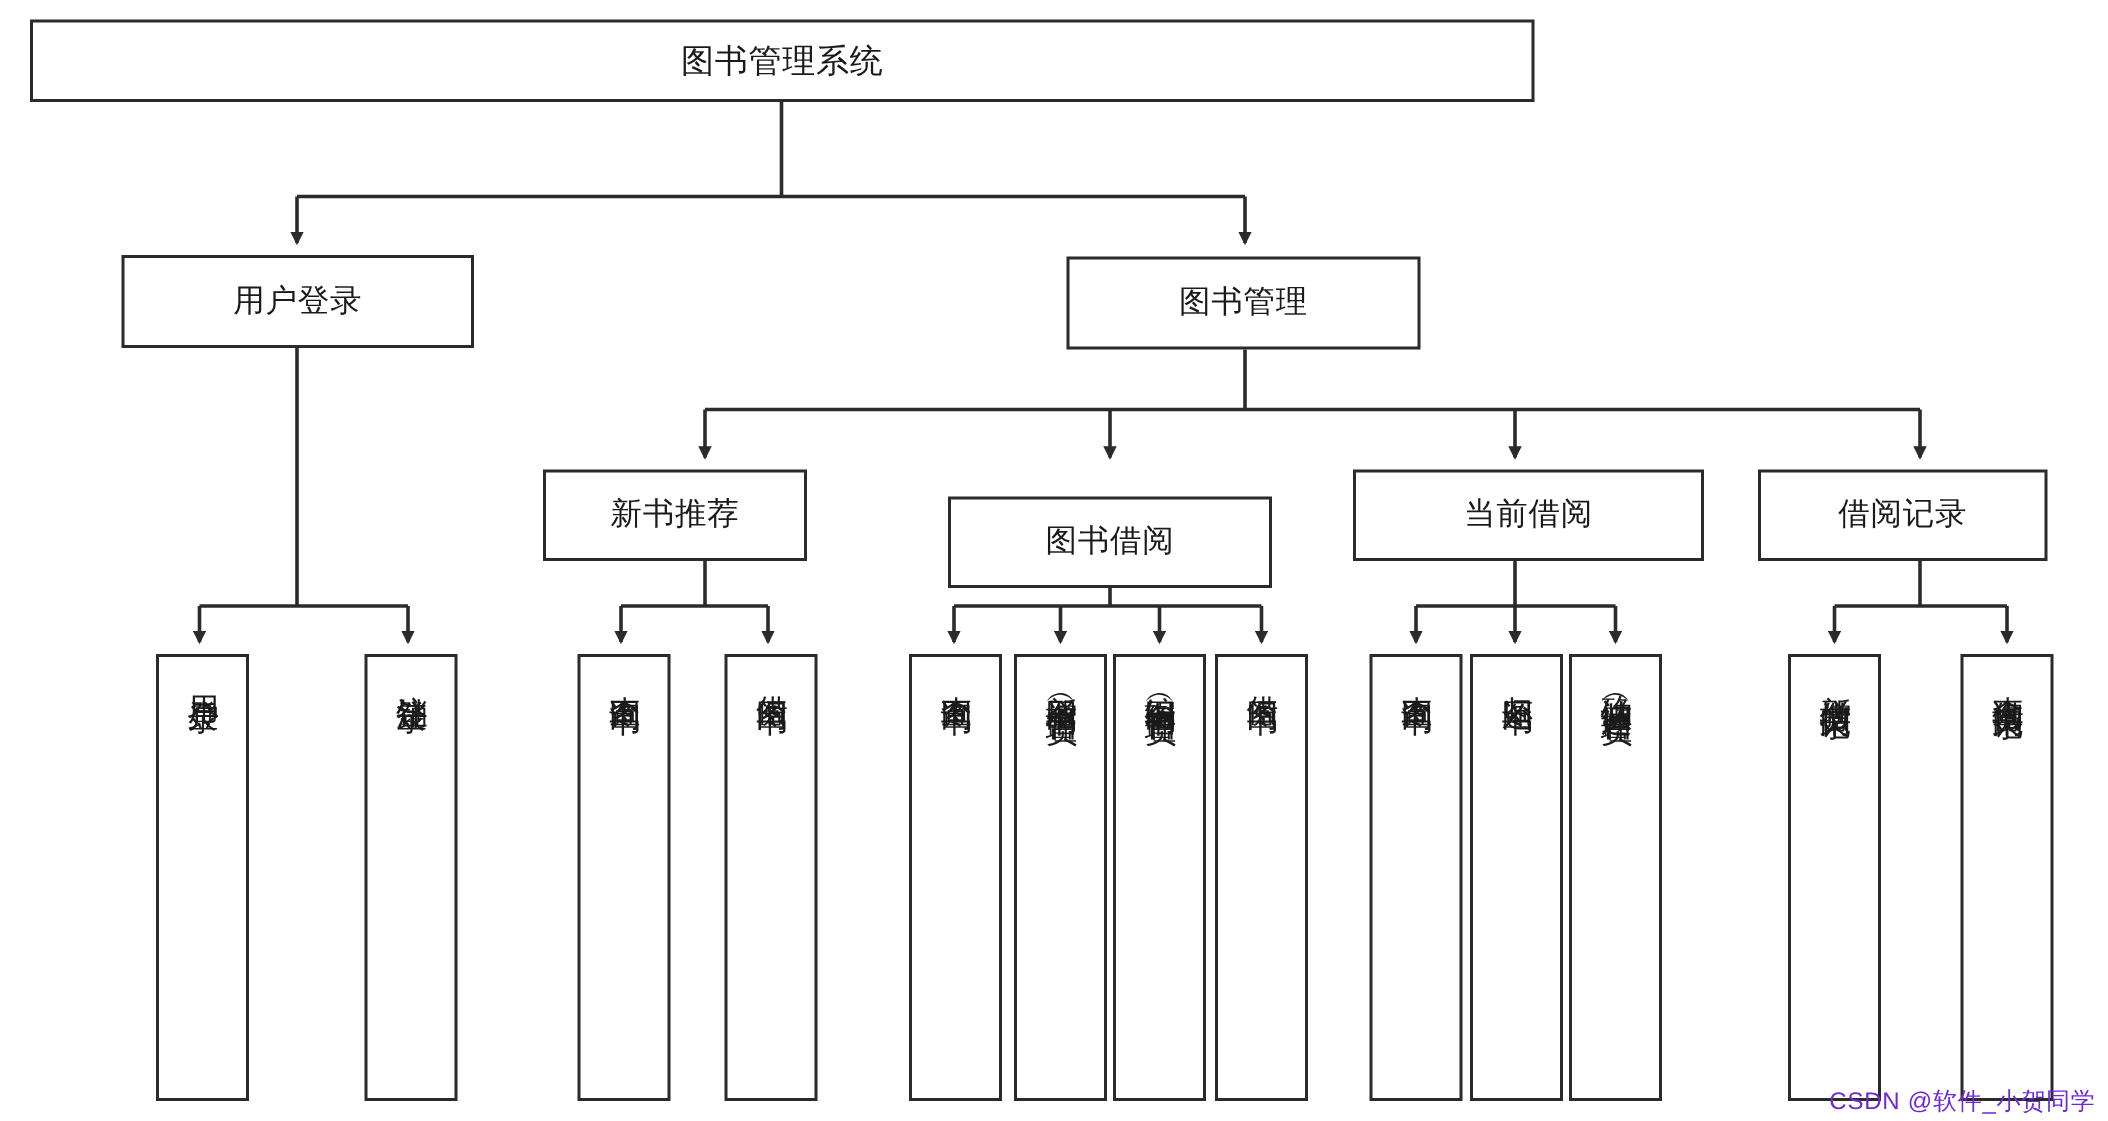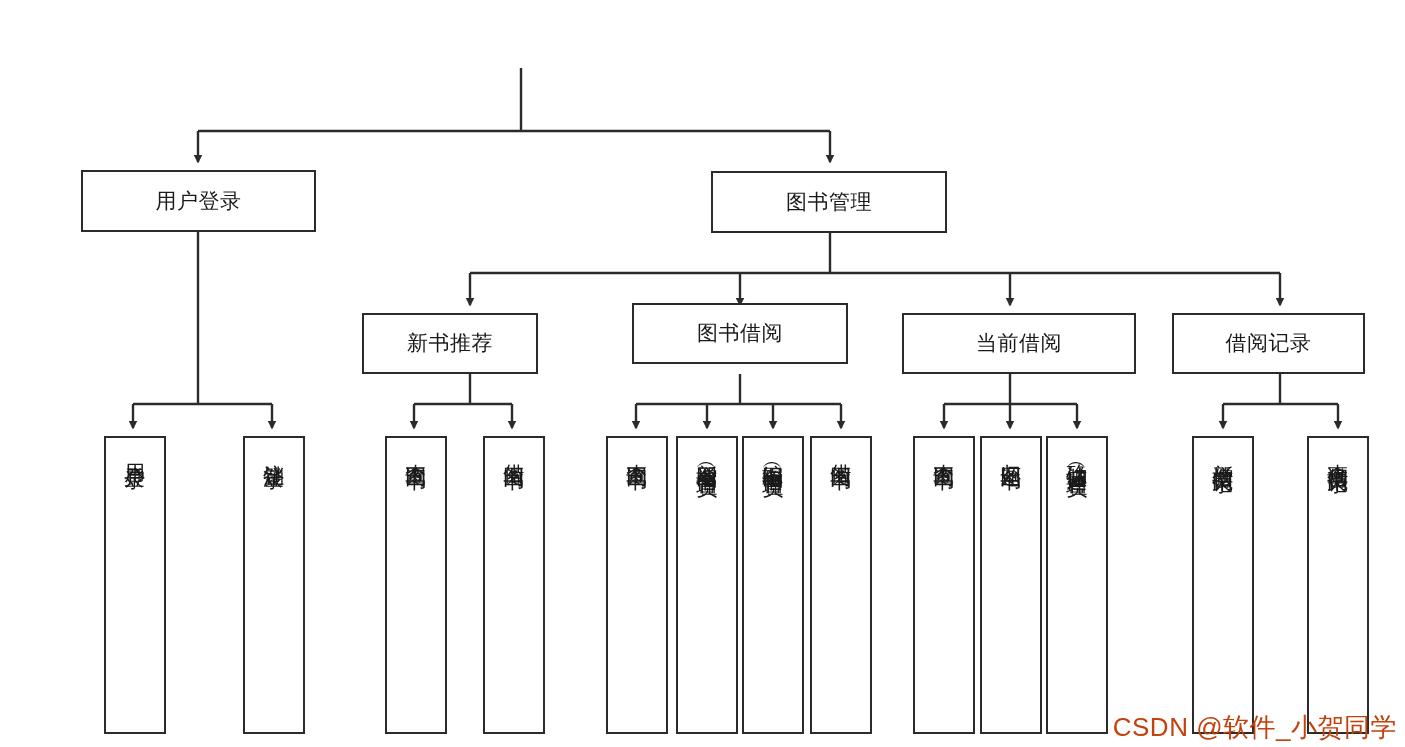--- a/index.html
+++ b/index.html
@@ -61,22 +61,22 @@
     font-size: 21px;
     line-height: 1.02;
     letter-spacing: 2px;
     white-space: nowrap;
     max-height: 278px;
   }
   .watermark {
     position: absolute;
     right: 8px;
     bottom: 2px;
-    font-size: 26px;
-    color: #c2410c;
+    font-size: 16px;
+    color: #6d28d9;
     white-space: nowrap;
     z-index: 5;
     letter-spacing: 0.5px;
     margin-top: 21px;
   }
 </style>
 </head>
 <body>
 
 <div id="canvas">
@@ -124,32 +124,35 @@
       <path d="M1010,404 L1010,428" marker-end="url(#arrow)"></path>
       <path d="M1077,404 L1077,428" marker-end="url(#arrow)"></path>
 
       <path d="M1280,374 L1280,404"></path>
       <path d="M1223,404 L1338,404"></path>
       <path d="M1223,404 L1223,428" marker-end="url(#arrow)"></path>
       <path d="M1338,404 L1338,428" marker-end="url(#arrow)"></path>
     </g>
   </svg>
 
+  <div class="node h root" style="left:20px; top:13px; width:1003px; height:55px;">
+    <span class="label">图书管理系统</span>
+  </div>
 
   <div class="node h" style="left:81px; top:170px; width:235px; height:62px;">
     <span class="label">用户登录</span>
   </div>
   <div class="node h" style="left:711px; top:171px; width:236px; height:62px;">
     <span class="label">图书管理</span>
   </div>
 
   <div class="node h" style="left:362px; top:313px; width:176px; height:61px;">
     <span class="label">新书推荐</span>
   </div>
-  <div class="node h" style="left:632px; top:303px; width:216px; height:61px;">
+  <div class="node h" style="left:632px; top:331px; width:216px; height:61px;">
     <span class="label">图书借阅</span>
   </div>
   <div class="node h" style="left:902px; top:313px; width:234px; height:61px;">
     <span class="label">当前借阅</span>
   </div>
   <div class="node h" style="left:1172px; top:313px; width:193px; height:61px;">
     <span class="label">借阅记录</span>
   </div>
 
   <div class="node v" style="left:104px; top:436px; width:62px; height:298px;">

